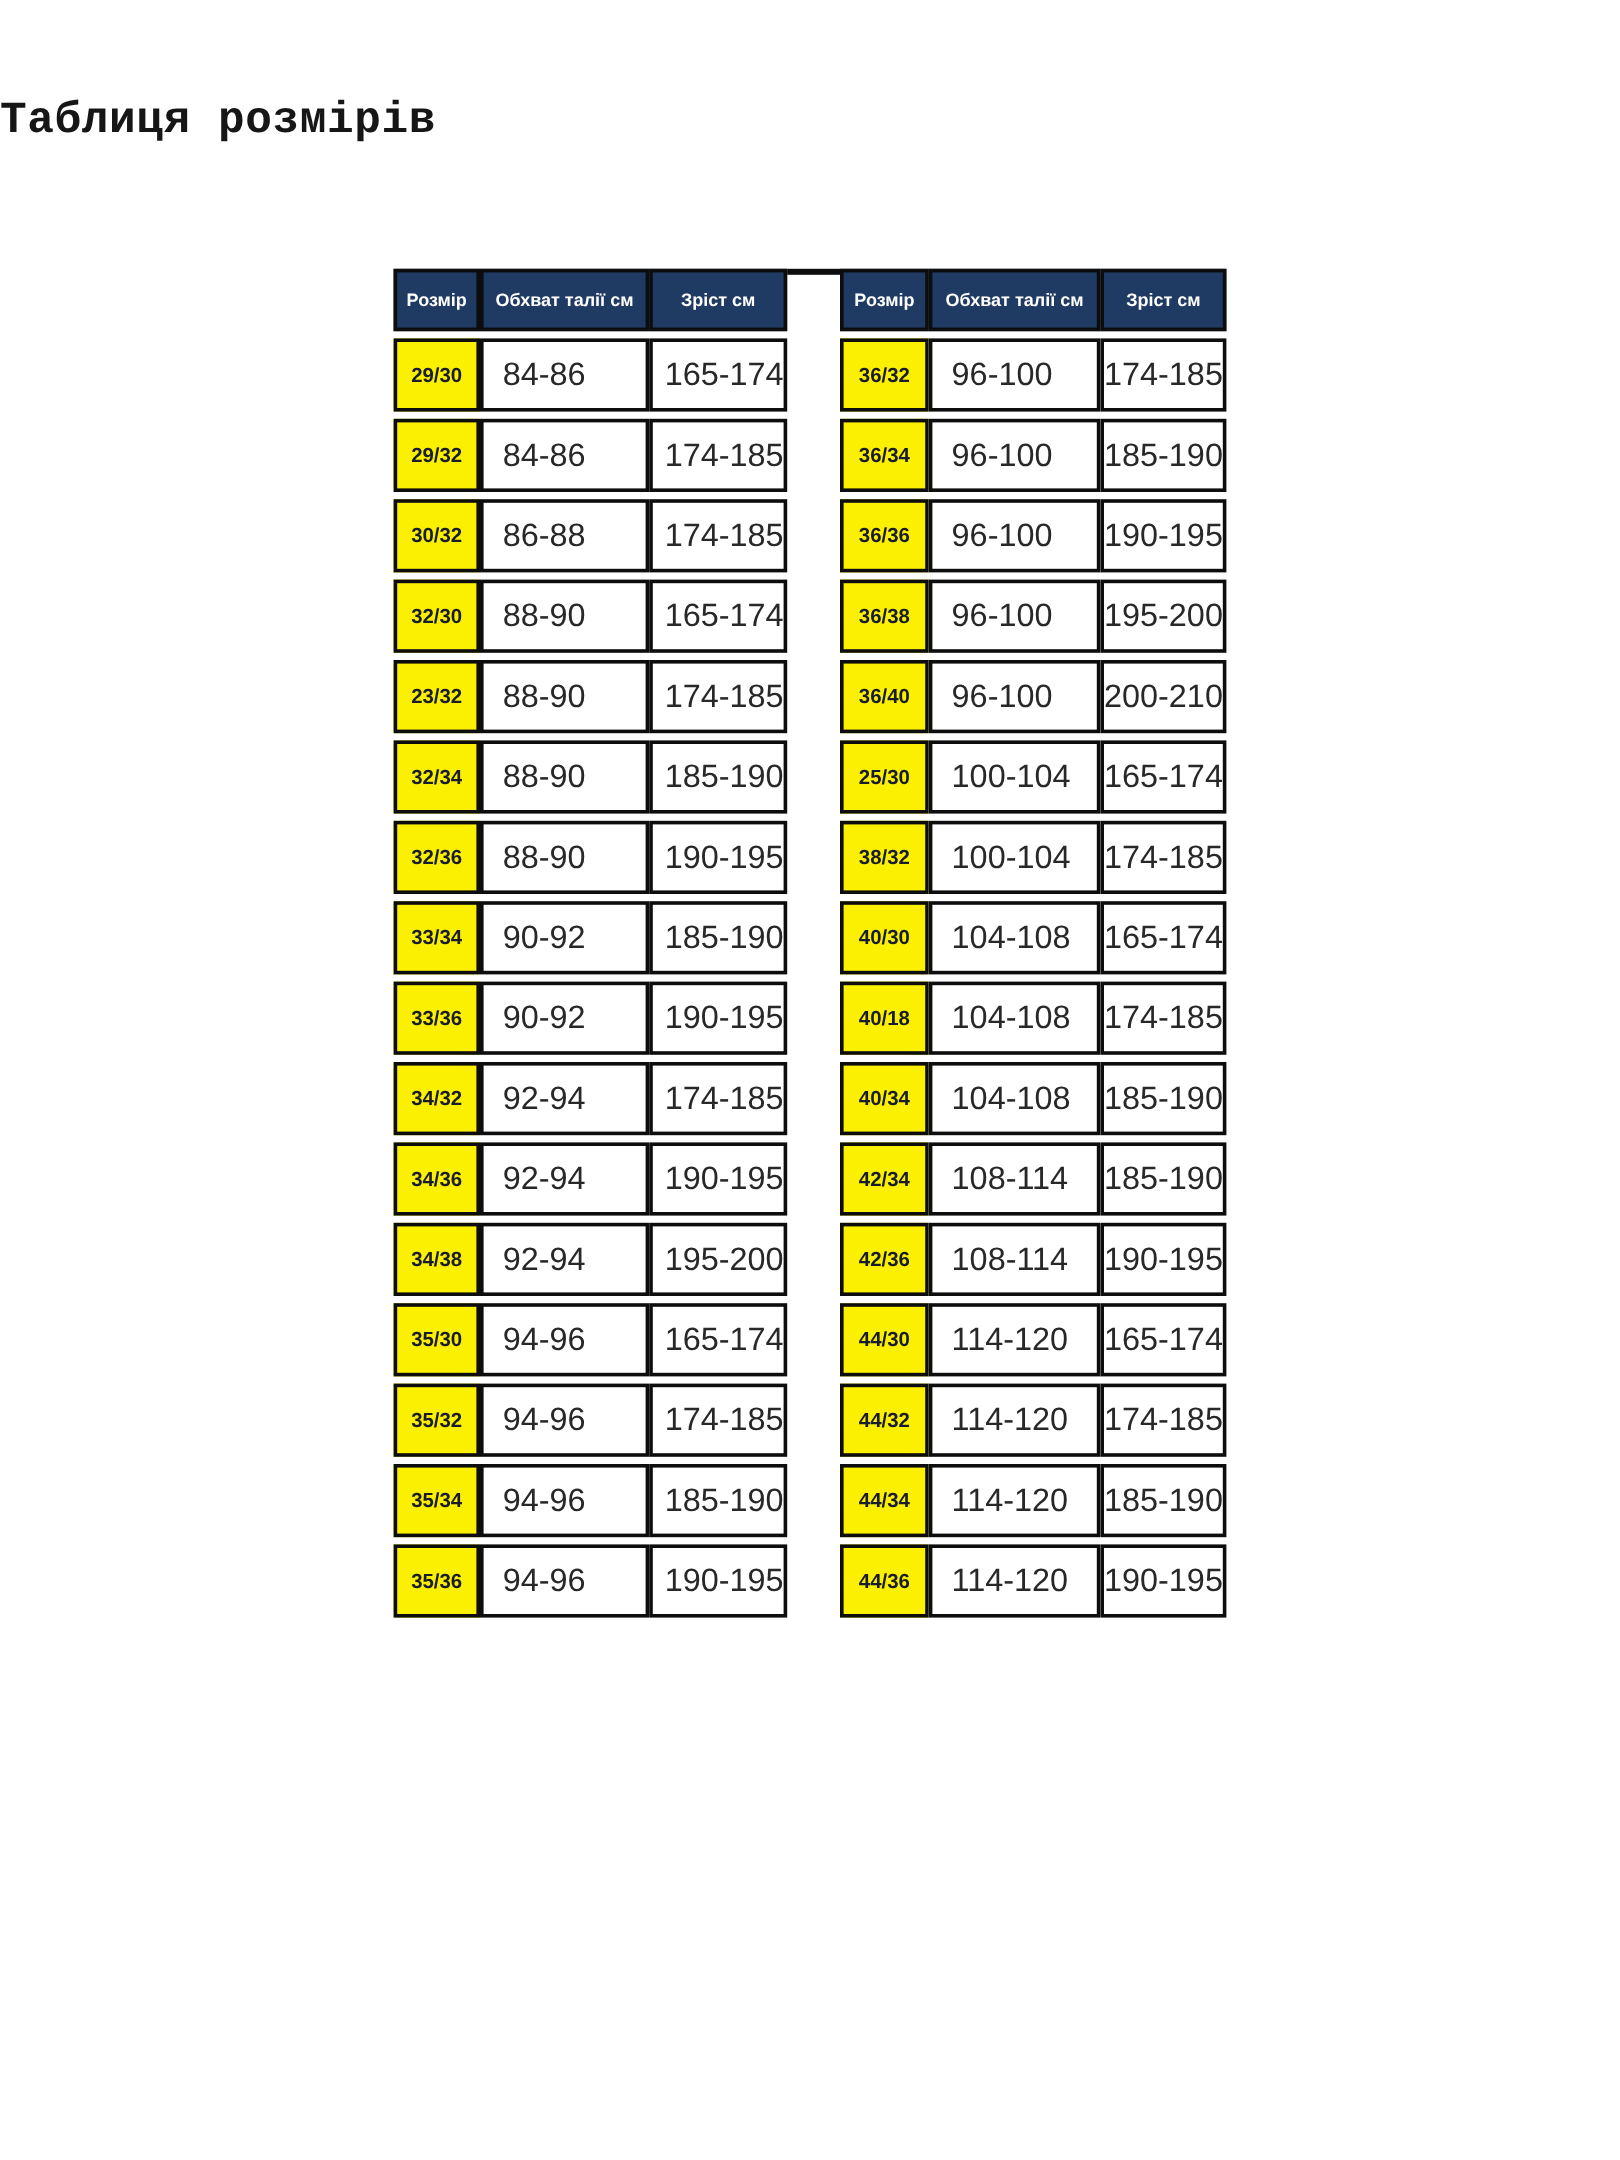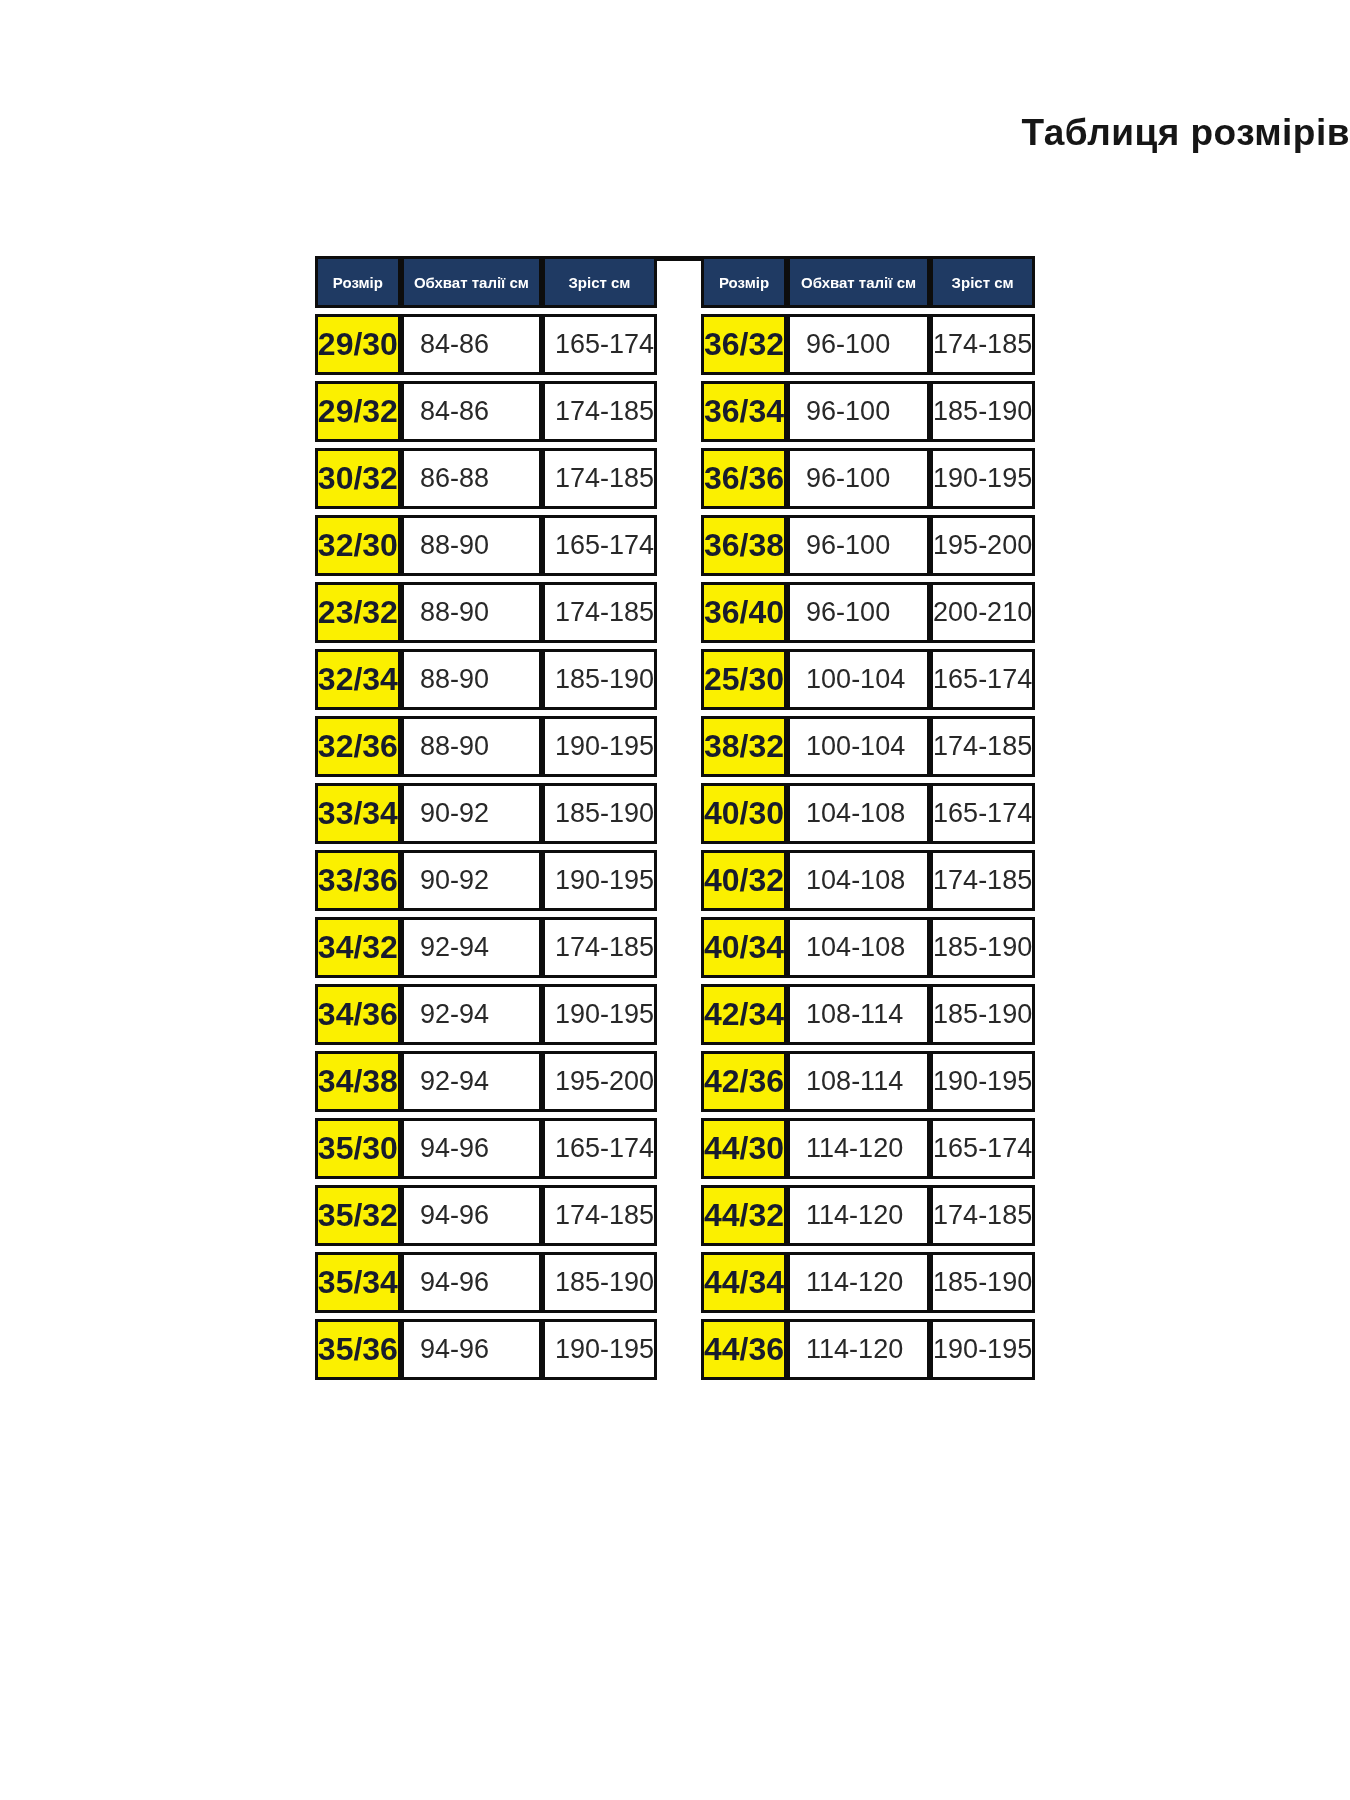--- a/index.html
+++ b/index.html
@@ -13,26 +13,27 @@
     --page-bg:#ffffff;
   }
   *{margin:0;padding:0;}
   body{
     width:1350px;height:1800px;
     background:var(--page-bg);
     font-family:"Liberation Sans", sans-serif;
     overflow:hidden;
   }
   .page-title{
-    padding-top:112px;
-    text-align:right;
+    padding-top:80px;
+    text-align:left;
     font-size:37px;
     font-weight:bold;
     color:var(--title-text);
     letter-spacing:0.5px;
+    font-family:Liberation Mono, monospace;
   }
   table.size-table{
     margin:96px auto 0;
     border-collapse:separate;
     border-spacing:0 6px;
     table-layout:fixed;
   }
   th,td{
     box-sizing:border-box;
     border:3px solid var(--border);
@@ -51,21 +52,21 @@
     height:61px;
     font-size:27px;
     color:var(--cell-text);
     background:#ffffff;
   }
   td.c-size{
     background:var(--size-bg);
     color:var(--size-text);
     font-weight:bold;
     text-align:center;
-    font-size:32px;
+    font-size:17px;
   }
   td.c-waist{
     text-align:left;
     padding-left:16px;
   }
   td.c-height{
     text-align:left;
     padding-left:10px;
   }
   td.c-height.r-side{
@@ -177,21 +178,21 @@
         <td class="spacer"></td>
         <td class="c-size r-side">40/30</td>
         <td class="c-waist r-side">104-108</td>
         <td class="c-height r-side">165-174</td>
       </tr>
       <tr>
         <td class="c-size">33/36</td>
         <td class="c-waist">90-92</td>
         <td class="c-height">190-195</td>
         <td class="spacer"></td>
-        <td class="c-size r-side">40/32</td>
+        <td class="c-size r-side">40/18</td>
         <td class="c-waist r-side">104-108</td>
         <td class="c-height r-side">174-185</td>
       </tr>
       <tr>
         <td class="c-size">34/32</td>
         <td class="c-waist">92-94</td>
         <td class="c-height">174-185</td>
         <td class="spacer"></td>
         <td class="c-size r-side">40/34</td>
         <td class="c-waist r-side">104-108</td>

